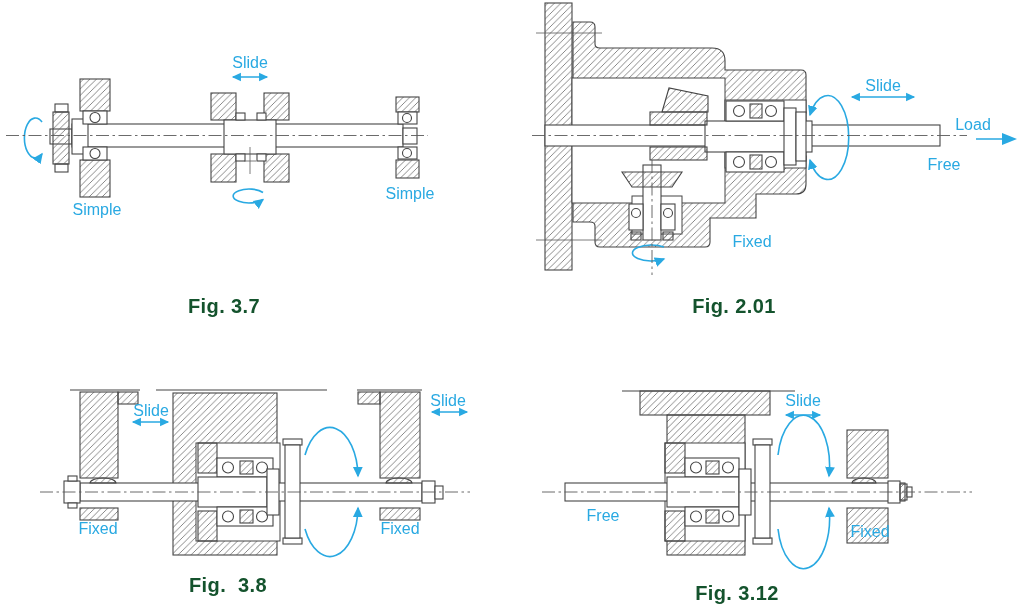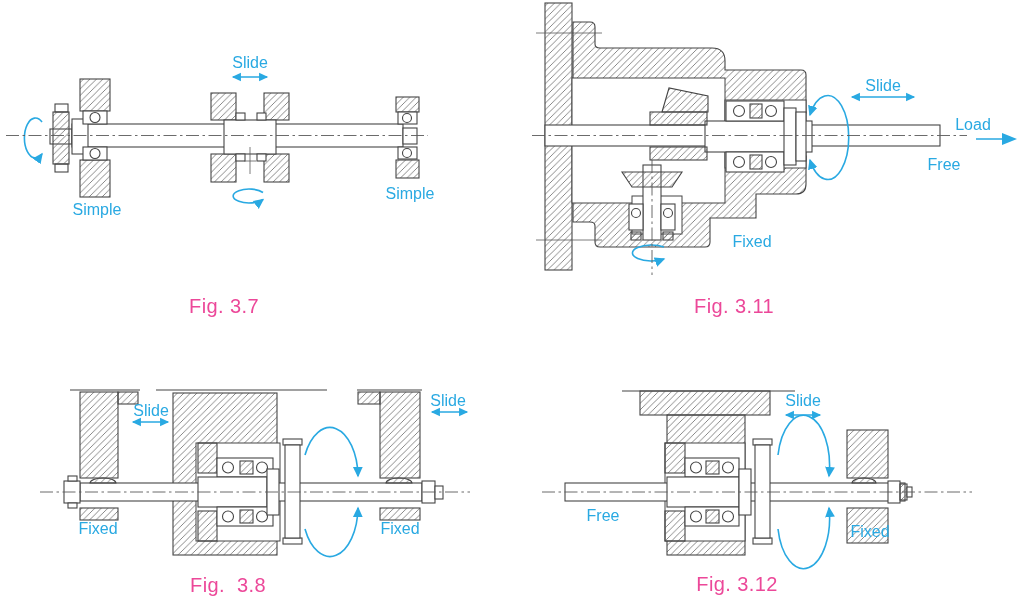--- a/index.html
+++ b/index.html
@@ -11,22 +11,22 @@
   .ht{fill:url(#h1);stroke:#454545;stroke-width:1.1;}
   .cav{fill:#fff;stroke:#454545;stroke-width:1;}
   .ball{fill:#fff;stroke:#454545;stroke-width:1.1;}
   .ln{stroke:#454545;stroke-width:1.2;fill:none;}
   .ln2{stroke:#5a5a5a;stroke-width:0.8;fill:none;}
   .cl{stroke:#5a5a5a;stroke-width:0.9;fill:none;stroke-dasharray:13 3.5 2.5 3.5;}
   .cy{stroke:#29a9e2;stroke-width:1.6;fill:none;}
   .cy2{stroke:#29a9e2;stroke-width:1.4;fill:none;}
   .lbl{position:absolute;font-size:16px;color:#29a9e2;transform:translate(-50%,-50%);
        white-space:pre;line-height:1;}
-  .cap{position:absolute;font-size:20px;color:#ec4899;transform:translate(-50%,-50%);
-       white-space:pre;letter-spacing:0.4px;line-height:1;}
+  .cap{position:absolute;font-size:20px;color:#14532d;transform:translate(-50%,-50%);
+       white-space:pre;letter-spacing:0.4px;line-height:1;font-weight:bold;}
 </style>
 </head>
 <body>
 
 <svg width="0" height="0" style="position:absolute" aria-hidden="true">
   <defs>
     <pattern id="h1" patternUnits="userSpaceOnUse" width="6.5" height="6.5">
       <path d="M-1,7.5 L7.5,-1 M-1,1 L1,-1 M5.5,7.5 L7.5,5.5" stroke="#6b6b6b" stroke-width="0.8" fill="none"></path>
     </pattern>
     <marker id="arr" viewBox="0 0 8 8" refX="6.5" refY="4" markerWidth="7" markerHeight="7" orient="auto-start-reverse">
@@ -169,21 +169,21 @@
       <g>
         <line class="cy2" x1="464" y1="139" x2="502" y2="139" marker-end="url(#arrL)"></line>
       </g>
       <path class="cl" d="M20,135.5 H455"></path>
       <path class="cl" d="M140,160 V275"></path>
     </svg>
     <span class="lbl" style="left:371px;top:86px;text-decoration:none">Slide</span>
     <span class="lbl" style="left:461px;top:125px">Load</span>
     <span class="lbl" style="left:432px;top:165px">Free</span>
     <span class="lbl" style="left:240px;top:242px">Fixed</span>
-    <span class="cap" style="left:222px;top:306px">Fig. 3.11</span>
+    <span class="cap" style="left:222px;top:306px">Fig. 2.01</span>
   </div>
 
   <div class="panel" style="left:0;top:330px;width:512px;height:286px">
     <svg width="512" height="286" viewBox="0 0 512 286">
       <g>
         <line class="ln" x1="70" y1="60" x2="140" y2="60"></line>
         <line class="ln" x1="156" y1="60" x2="327" y2="60"></line>
         <line class="ln" x1="357" y1="60" x2="422" y2="60"></line>
       </g>
       <g>
@@ -299,16 +299,16 @@
         <path class="cy" d="M266,199 A26,50 0 0 0 317,178" marker-end="url(#arr)"></path>
       </g>
       <g>
         <line class="cy2" x1="274" y1="85" x2="308" y2="85" marker-start="url(#arr)" marker-end="url(#arr)"></line>
       </g>
       <path class="cl" d="M30,162 H460"></path>
     </svg>
     <span class="lbl" style="left:291px;top:71px">Slide</span>
     <span class="lbl" style="left:91px;top:186px">Free</span>
     <span class="lbl" style="left:358px;top:202px">Fixed</span>
-    <span class="cap" style="left:225px;top:254px">Fig. 3.12</span>
+    <span class="cap" style="left:225px;top:263px">Fig. 3.12</span>
   </div>
 
 </div>
 
 </body></html>

